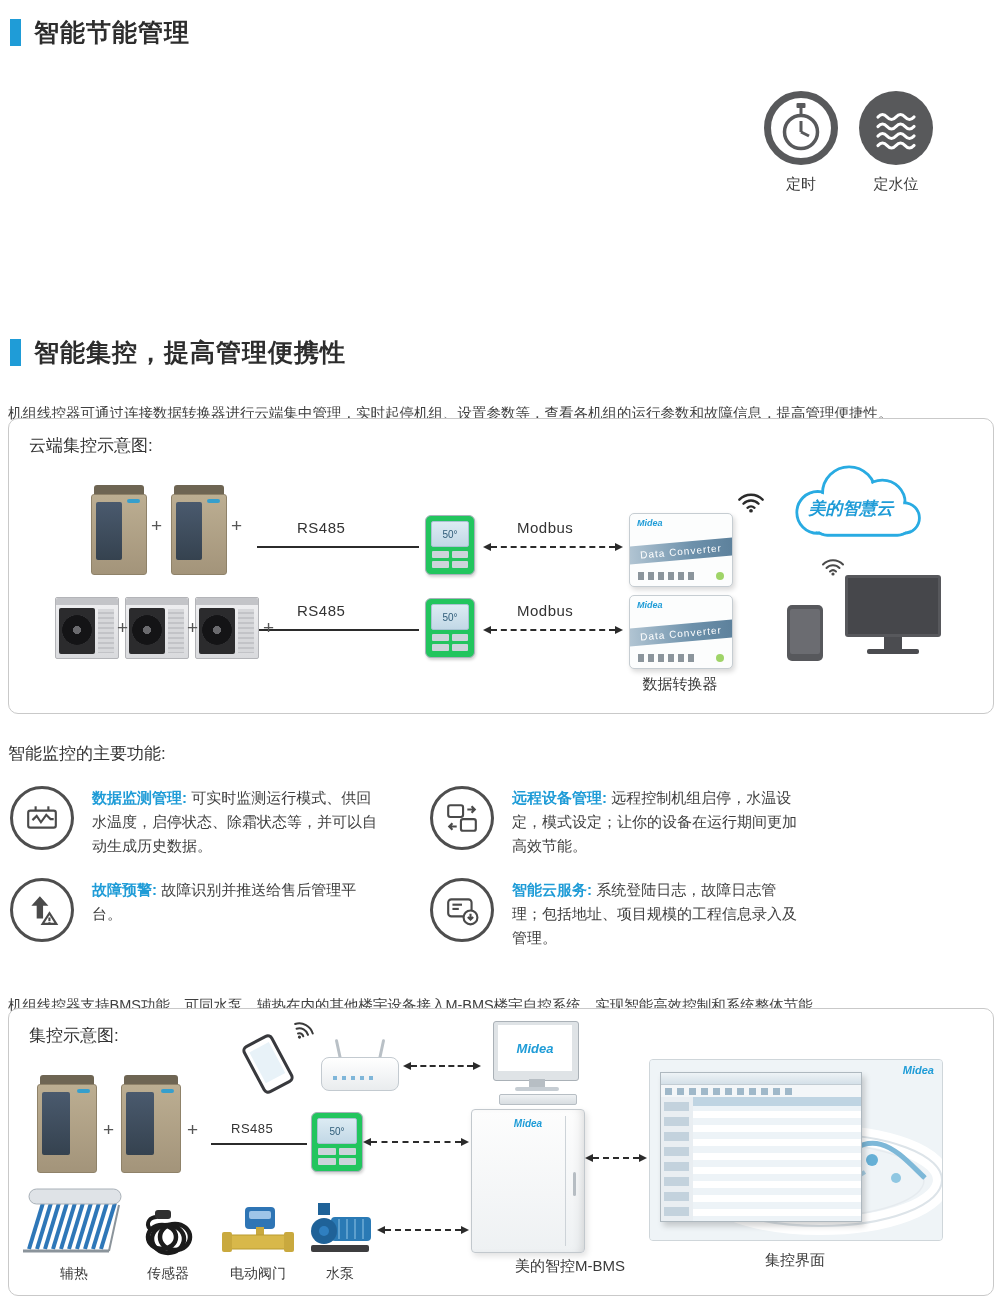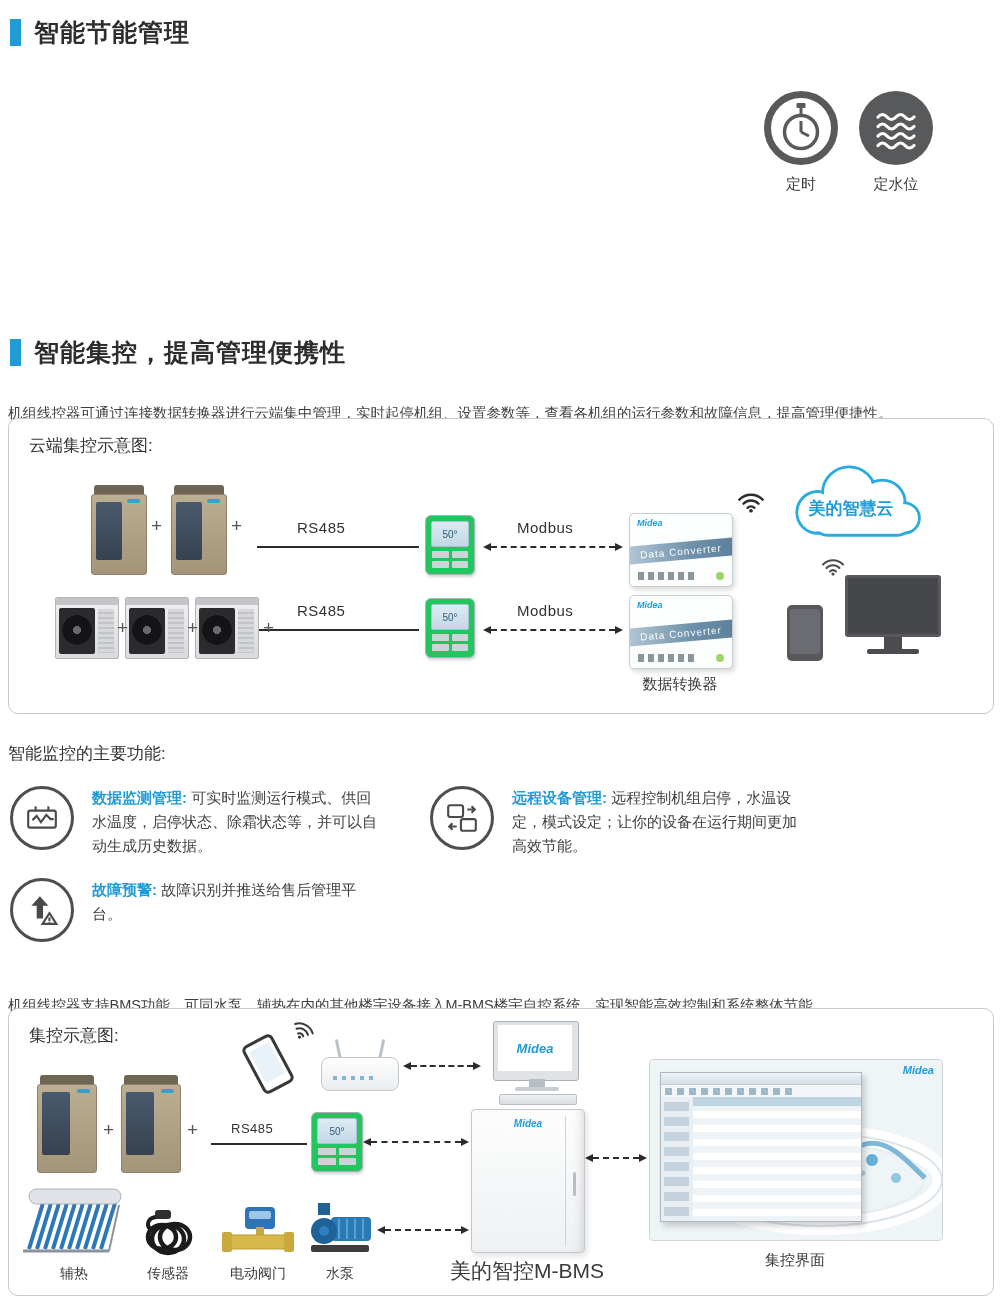--- a/index.html
+++ b/index.html
@@ -68,21 +68,21 @@
       box-shadow:2px 3px 5px rgba(0,0,0,.15);z-index:2;overflow:hidden;}
   .converter .cv-brand{position:absolute;left:7px;top:4px;font-size:9px;font-weight:bold;font-style:italic;color:#1f9cd7;}
   .converter .cv-band{position:absolute;left:-6px;right:-6px;top:28px;height:18px;
       background:linear-gradient(90deg,#b7c9d6,#6d91ab 60%,#5b7f9a);transform:rotate(-5deg);
       display:flex;align-items:center;justify-content:center;color:#fff;font-size:10px;letter-spacing:1px;}
   .converter .cv-ports{position:absolute;left:8px;bottom:6px;width:60px;height:8px;
       background:repeating-linear-gradient(90deg,#8b959c 0 6px,transparent 6px 10px);}
   .converter .cv-led{position:absolute;right:8px;bottom:6px;width:8px;height:8px;border-radius:50%;background:#9fd468;}
 
   
-  .cloud{position:absolute;width:152px;height:96px;z-index:2;}
+  .cloud{position:absolute;width:152px;height:96px;z-index:2;font-style:italic;}
   .cloud svg{position:absolute;inset:0;width:100%;height:100%;}
   .cloud .cloud-label{position:absolute;left:0;right:0;top:44px;text-align:center;font-size:17px;font-weight:bold;color:#1f9cd7;}
 
   .wifi{position:absolute;z-index:3;}
 
   
   .tablet{position:absolute;width:36px;height:56px;background:#57585c;border-radius:5px;z-index:3;}
   .tablet::after{content:"";position:absolute;left:3px;right:3px;top:4px;bottom:7px;background:#6b6c71;border-radius:2px;}
   .monitor-dark{position:absolute;width:96px;height:84px;z-index:2;}
   .monitor-dark .m-scr{position:absolute;left:0;top:0;width:96px;height:62px;background:#57585c;border-radius:3px;}
@@ -362,20 +362,32 @@
       <svg viewBox="0 0 32 32">
         <path d="M14 3 L22 12 h-5 v12 h-6 V12 h-5 Z" fill="#4a4a4a"></path>
         <path d="M23 19 l6.5 10 h-13 z" fill="#ffffff" stroke="#4a4a4a" stroke-width="2"></path>
         <rect x="22" y="23" width="2" height="3.5" fill="#4a4a4a"></rect>
         <rect x="22" y="27.5" width="2" height="1.5" fill="#4a4a4a"></rect>
       </svg>
     </div>
     <div class="fn-text"><span class="t">故障预警:</span> <span>故障识别并推送给售后管理平台。</span></div>
   </div>
 
+  <div class="fn-item" style="left:430px;top:878px;width:368px;">
+    <div class="fn-icon">
+      <svg viewBox="0 0 32 32" fill="none" stroke="#4a4a4a" stroke-width="2">
+        <rect x="3" y="6" width="22" height="16" rx="3"></rect>
+        <line x1="7" y1="11" x2="16" y2="11"></line>
+          <line x1="7" y1="15" x2="13" y2="15"></line>
+        <circle cx="24" cy="23" r="6.5" fill="#ffffff"></circle>
+        <path d="M24 19.5 v5 M21.5 22.5 l2.5 2.5 l2.5 -2.5"></path>
+      </svg>
+    </div>
+    <div class="fn-text"><span class="t">智能云服务:</span> <span>系统登陆日志，故障日志管理；包括地址、项目规模的工程信息录入及管理。</span></div>
+  </div>
 
   <p class="intro" style="left:8px;top:978px;width:986px;">机组线控器支持BMS功能，可同水泵、辅热在内的其他楼宇设备接入M-BMS楼宇自控系统，实现智能高效控制和系统整体节能。</p>
 
   <div class="dbox" style="left:8px;top:1008px;width:984px;height:286px;">
     <div class="dbox-title">集控示意图:</div>
 
     <div class="unit-tan lg" style="left:28px;top:66px;">
       <div class="u-top"></div>
         <div class="u-body"></div>
         <div class="u-panel"></div>
@@ -429,21 +441,21 @@
       <div class="p-stand"></div>
         <div class="p-base"></div>
         <div class="p-kbd"></div>
     </div>
 
     <div class="cabinet" style="left:462px;top:100px;">
       <div class="k-brand">Midea</div>
       <div class="k-line"></div>
         <div class="k-handle"></div>
     </div>
-    <div class="equip-label" style="left:430px;top:248px;width:176px;font-size:21px;">美的智控M-BMS</div>
+    <div class="equip-label" style="left:440px;top:248px;width:176px;font-size:15px;text-align:right;">美的智控M-BMS</div>
 
     <div class="darrow" style="left:362px;top:132px;width:90px;"></div>
 
     <svg class="equip" style="left:12px;top:178px;width:106px;height:74px;" viewBox="0 0 106 74">
       <g stroke="#2e77b8" stroke-width="4">
         <line x1="22" y1="16" x2="8" y2="62"></line>
           <line x1="30" y1="16" x2="16" y2="62"></line>
         <line x1="38" y1="16" x2="24" y2="62"></line>
           <line x1="46" y1="16" x2="32" y2="62"></line>
         <line x1="54" y1="16" x2="40" y2="62"></line>

